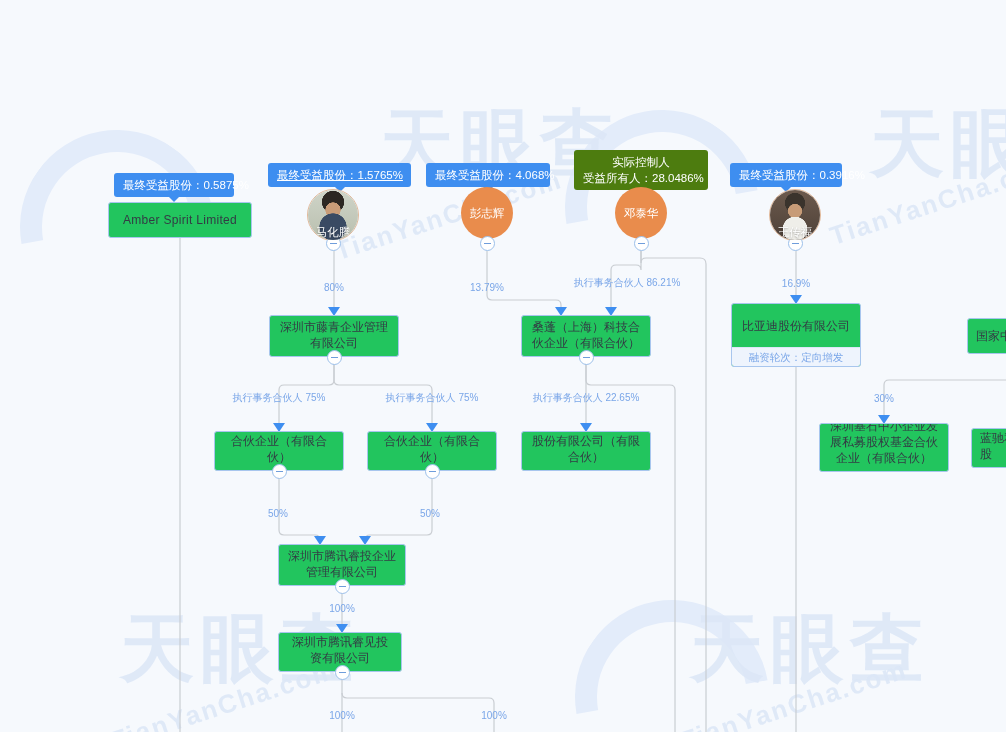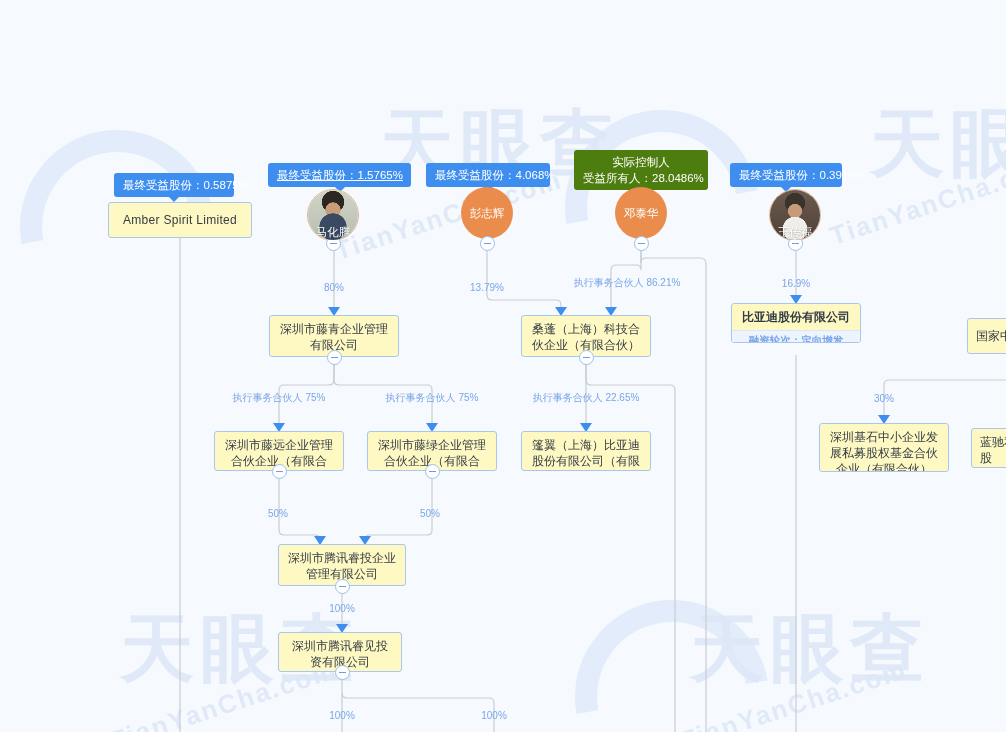--- a/index.html
+++ b/index.html
@@ -51,30 +51,30 @@
     font-size: 10px;
     white-space: nowrap;
     transform: translate(-50%, -50%);
     pointer-events: none;
   }
 
   
   .node {
     position: absolute;
     box-sizing: border-box;
-    background: #fef9c3;
+    background: #22c55e;
     border: 1px solid #a8c6ee;
     border-radius: 3px;
     color: #333b44;
     font-size: 12px;
     line-height: 16px;
     text-align: center;
     display: flex;
     flex-direction: column;
-    justify-content: flex-start;
+    justify-content: flex-end;
     overflow: hidden;
   }
   .node .nm {
     padding: 5px 8px;
     flex: 1;
     display: flex;
     align-items: center;
     justify-content: center;
   }
   .node .foot {
@@ -279,21 +279,21 @@
   <div id="node-layer">
       <div class="node" style="left: 108px; top: 202px; width: 144px; height: 36px;">
         <div class="nm" style="letter-spacing: 0.3px;">Amber Spirit Limited</div>
       </div>
       <div class="node" style="left: 269px; top: 315px; width: 130px; height: 42px;">
         <div class="nm">深圳市藤青企业管理有限公司</div>
       </div>
       <div class="node" style="left: 521px; top: 315px; width: 130px; height: 42px;">
         <div class="nm">桑蓬（上海）科技合伙企业（有限合伙）</div>
       </div>
-      <div class="node" style="left: 731px; top: 303px; width: 130px; height: 40px; font-weight: bold;">
+      <div class="node" style="left: 731px; top: 303px; width: 130px; height: 64px;">
         <div class="nm">比亚迪股份有限公司</div>
         <div class="foot">融资轮次：定向增发</div>
       </div>
       <div class="node" style="left: 967px; top: 318px; width: 80px; height: 36px;">
         <div class="nm" style="justify-content: flex-start; text-align: left;">国家中</div>
       </div>
       <div class="node" style="left: 214px; top: 431px; width: 130px; height: 40px;">
         <div class="nm">深圳市藤远企业管理合伙企业（有限合伙）</div>
       </div>
       <div class="node" style="left: 367px; top: 431px; width: 130px; height: 40px;">

